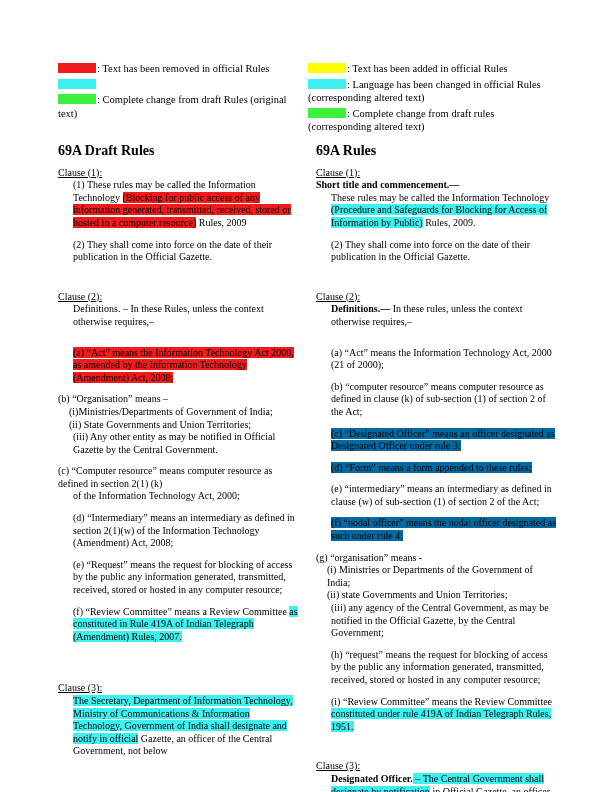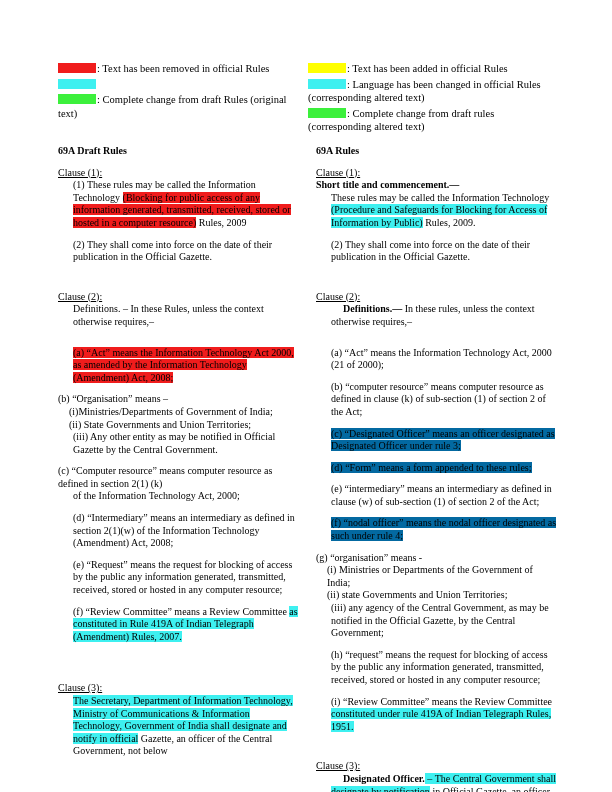--- a/index.html
+++ b/index.html
@@ -62,40 +62,40 @@
   }
   .col {
     width: 242px;
     font-size: 10px;
     line-height: 12.6px;
   }
   .col.left { margin-right: 16px; }
 
   .col-title {
     font-weight: bold;
-    font-size: 10px;
+    font-size: 14px;
     margin-bottom: 9px;
   }
   .clause-head {
     text-decoration: underline;
     margin-top: 0px;
     margin-bottom: 0px;
   }
   p.blk {
     margin: 0 0 9px 0;
     padding-left: 15px;
   }
   p.tight {
     margin: 0 0 0px 0;
   }
   .indent1 { padding-left: 11px; display: block; }
   .spacer-sm { height: 9px; }
   .spacer-md { height: 18px; }
   .spacer-lg { height: 30px; }
-  .bold { font-weight: bold; margin-left: 12px; }
+  .bold { font-weight: bold; }
 
   .hl-red { background: #f01c1c; }
   .hl-cyan { background: #3ef0f0; }
   .hl-yellow { background: #0369a1; }
 </style>
 </head>
 <body>
 
 <div class="page">
 

